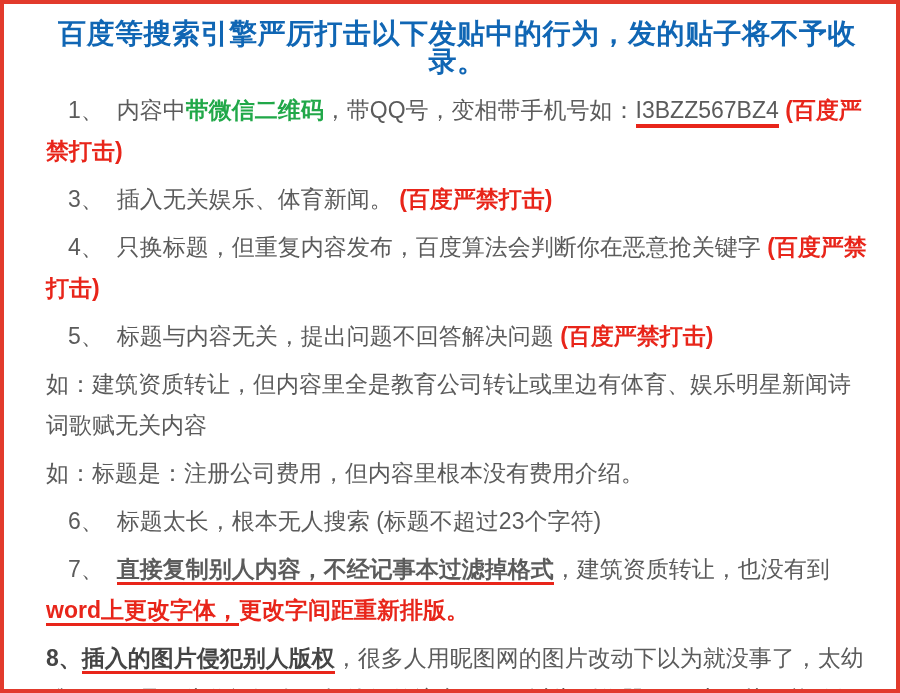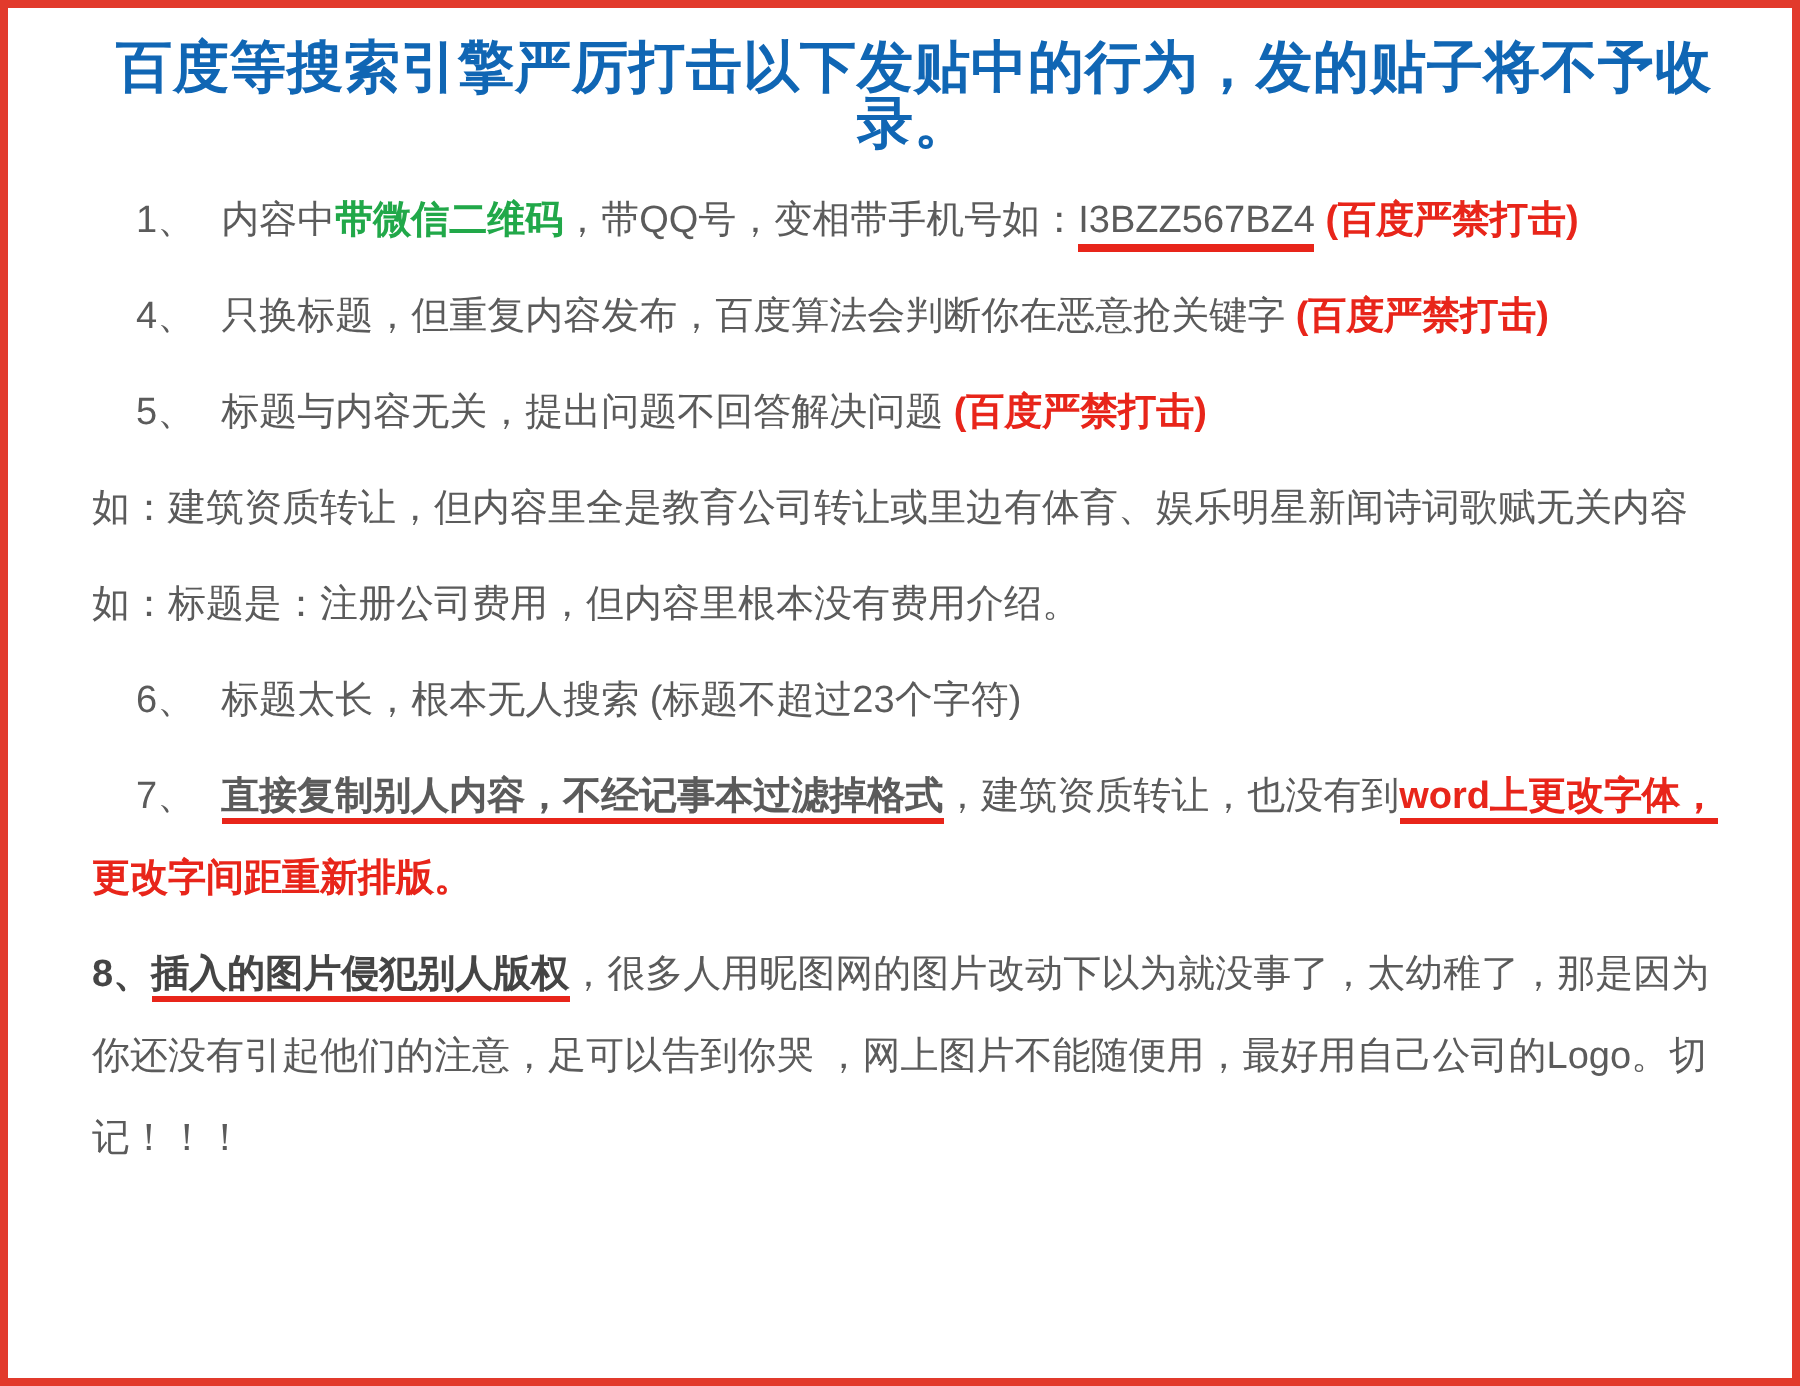--- a/index.html
+++ b/index.html
@@ -18,21 +18,21 @@
     color: var(--c-title, #1066b4);
     font-weight: bold;
     font-size: 28px;
     line-height: 28px;
     text-align: center;
     margin: 6px 0 14px 0;
     letter-spacing: 0.5px;
   }
   .line {
     color: var(--c-gray, #5b5b5b);
-    font-size: 19px;
+    font-size: 23px;
     line-height: 41px;
     margin: 0 0 7px 0;
   }
   .numbered { text-indent: 22px; }
   .num { margin-right: 13px; }
   .t-green { color: var(--c-green, #21a849); font-weight: bold; }
   .t-red { color: var(--c-red, #e8251a); font-weight: bold; }
   .t-darkbold { color: var(--c-dark, #454545); font-weight: bold; }
   .u-red { border-bottom: 4px solid var(--c-red, #e8251a); padding-bottom: 1px; }
   .u-red-mid { border-bottom: 3px solid var(--c-red, #e8251a); padding-bottom: 0; font-weight: bold; }
@@ -41,20 +41,21 @@
 </head>
 <body>
 
 <div class="sheet">
 
   <div class="doc-title">百度等搜索引擎严厉打击以下发贴中的行为，发的贴子将不予收录。</div>
 
   <p class="line numbered"><span class="num">1、</span><span>内容中</span><span class="t-green">带微信二维码</span><span>，带QQ号，变相带手机号如：</span><span class="u-red">I3BZZ567BZ4</span><span class="t-red"> (百度严禁打击)</span></p>
 
 
+  <p class="line numbered"><span class="num">3、</span><span>插入无关娱乐、体育新闻。</span><span class="t-red"> (百度严禁打击)</span></p>
 
   <p class="line numbered"><span class="num">4、</span><span>只换标题，但重复内容发布，百度算法会判断你在恶意抢关键字</span><span class="t-red"> (百度严禁打击)</span></p>
 
   <p class="line numbered"><span class="num">5、</span><span>标题与内容无关，提出问题不回答解决问题</span><span class="t-red"> (百度严禁打击)</span></p>
 
   <p class="line">如：建筑资质转让，但内容里全是教育公司转让或里边有体育、娱乐明星新闻诗词歌赋无关内容</p>
   <p class="line">如：标题是：注册公司费用，但内容里根本没有费用介绍。</p>
 
   <p class="line numbered"><span class="num">6、</span><span>标题太长，根本无人搜索 (标题不超过23个字符)</span></p>
 

